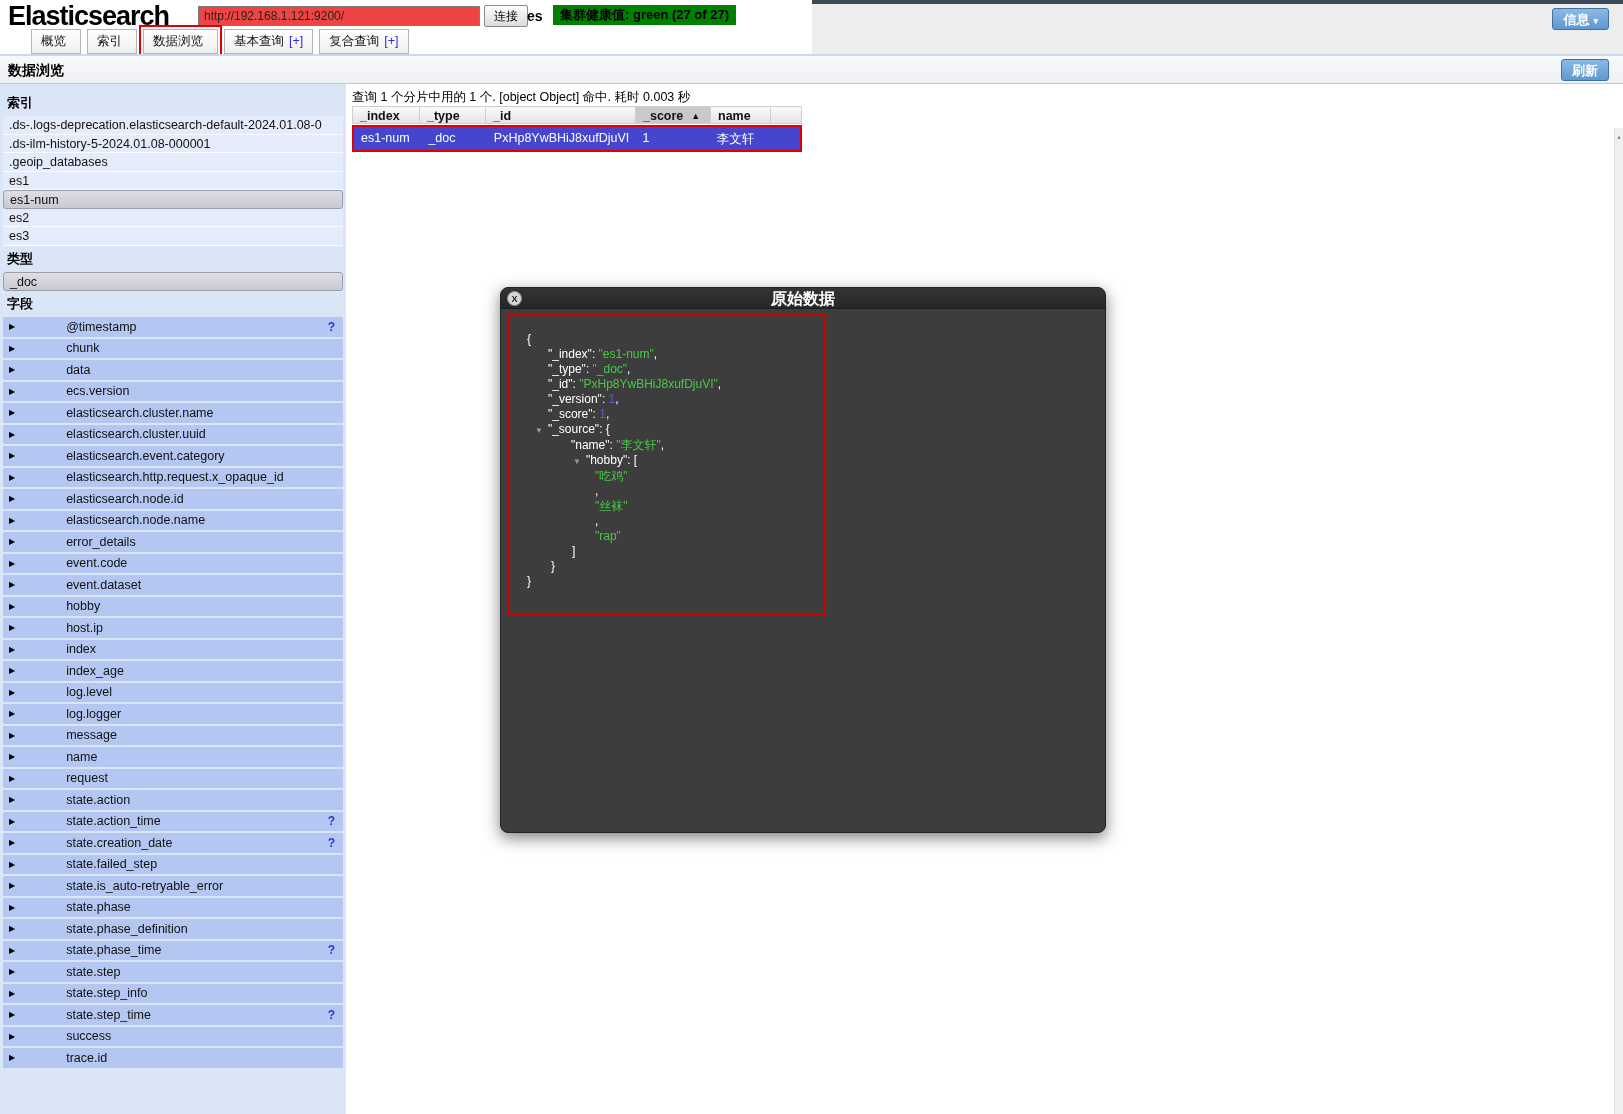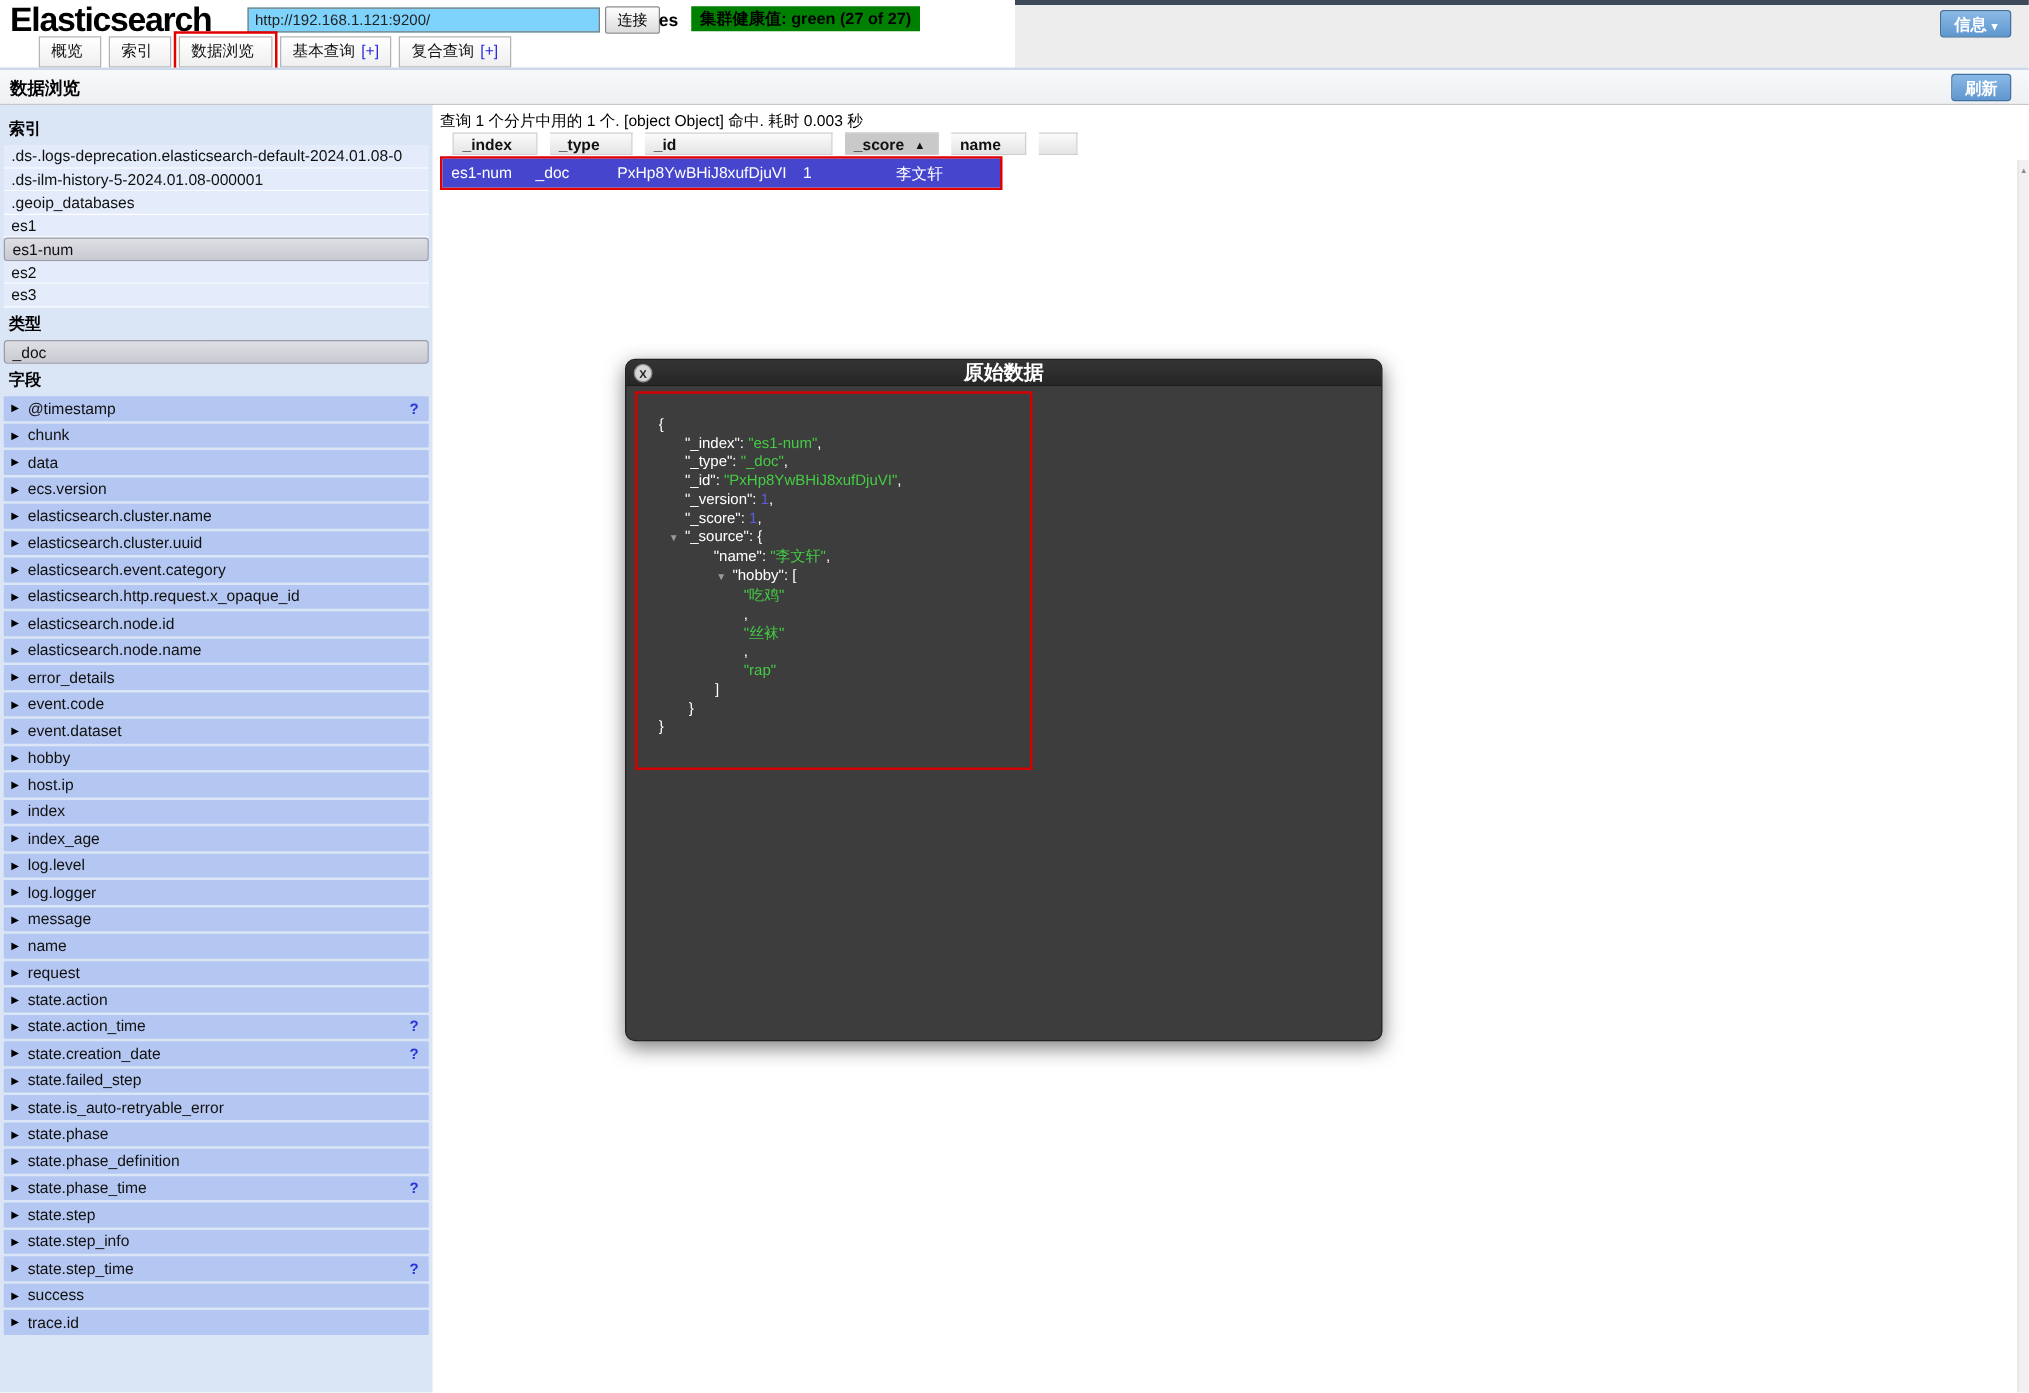--- a/index.html
+++ b/index.html
@@ -3,21 +3,21 @@
 <meta charset="utf-8">
 <style>
   * { margin:0; padding:0; box-sizing:border-box; }
   html,body { width:1623px; height:1114px; overflow:hidden; background:#fff;
     font-family:"Liberation Sans", sans-serif; color:#111; }
 
   
   #header { position:absolute; left:0; top:0; width:1623px; height:54px; background:#fff; }
   .logo { position:absolute; left:8px; top:1px; font-size:27px; font-weight:800; letter-spacing:-1px; color:#000; }
   .url-input { position:absolute; left:198px; top:6px; width:282px; height:20px; border:1px solid #7c7c7c;
-    font-size:12px; padding:2px 5px; color:#222; background:#7dd3fc; font-family:"Liberation Sans",sans-serif; }
+    font-size:12px; padding:2px 5px; color:#222; background:#ef4444; font-family:"Liberation Sans",sans-serif; }
   .connect-btn { position:absolute; left:484px; top:5px; height:22px; padding:0 9px; font-size:12px;
     border:1px solid #8a8a8a; background:linear-gradient(#fefefe,#dcdcdc); border-radius:2px; }
   .cluster-name { position:absolute; left:527px; top:8px; font-size:14px; font-weight:bold; color:#000; }
   .health-badge { position:absolute; left:553px; top:5px; height:20px; line-height:20px; padding:0 7px;
     background:#008000; color:#000; font-size:13px; font-weight:bold; }
   .header-right { position:absolute; left:812px; top:0; width:811px; height:54px;
     background:#ededed; border-top:4px solid #3e4a59; }
   .blue-btn { background:linear-gradient(#8ab9e6,#5f97cf); border:1px solid #41729f; color:#fff;
     font-weight:bold; font-size:13px; border-radius:3px; padding:2px 10px; height:22px; }
   .info-btn { position:absolute; right:14px; top:8px; }
@@ -46,29 +46,29 @@
   .group-label { font-size:13px; font-weight:bold; margin:4px 0 4px 4px; color:#000; }
   .idx-item { height:18.5px; line-height:18.5px; font-size:12.5px; padding:0 6px; background:#e4ecfb;
     border-bottom:1px solid rgba(255,255,255,.85); white-space:nowrap; overflow:hidden; }
   .idx-item.selected, .type-item.selected { background:linear-gradient(#dedee4,#c9c9d2);
     border:1px solid #9d9da8; border-radius:3px; }
   .type-item { height:19.5px; line-height:18.5px; font-size:12.5px; padding:0 6px; background:#e4ecfb;
     white-space:nowrap; overflow:hidden; }
   .field-item { height:19.5px; margin-bottom:2px; background:#b4c7f2; display:flex; align-items:center;
     padding:0 6px; font-size:12.5px; border-radius:1px; }
   .tri-icon { font-size:8px; margin-right:7px; color:#000; }
-  .field-name { flex:1; white-space:nowrap; overflow:hidden; }
+  .field-name { flex:1; white-space:nowrap; overflow:hidden;margin-left:44px; }
   .field-help { color:#2a35d8; font-weight:bold; font-size:12px; margin-right:2px; }
 
   
   .summary { position:absolute; left:352px; top:89px; font-size:12.5px; color:#000; }
   #result-table { position:absolute; left:352px; top:106px; }
   .thead { display:flex; }
   .th { height:18px; background:linear-gradient(#fbfbfb,#e4e4e4); border:1px solid #cfcfcf; border-left:none;
-    font-size:12.5px; font-weight:bold; padding:1px 0 0 7px; display:flex; align-items:center;margin-left:10px; }
+    font-size:12.5px; font-weight:bold; padding:1px 0 0 7px; display:flex; align-items:center; }
   .th:first-child { border-left:1px solid #cfcfcf; }
   .th.sorted { background:#c9c9c9; }
   .sort-arrow { font-size:9px; margin-left:8px; }
   .th:nth-of-type(1),.cell:nth-of-type(1){ width:68px; }
   .th:nth-of-type(2),.cell:nth-of-type(2){ width:66px; }
   .th:nth-of-type(3),.cell:nth-of-type(3){ width:150px; }
   .th:nth-of-type(4),.cell:nth-of-type(4){ width:75px; }
   .th:nth-of-type(5),.cell:nth-of-type(5){ width:60px; }
   .th:nth-of-type(6),.cell:nth-of-type(6){ width:31px; }
   .row-box { border:2px solid #e00000; width:450px; margin-top:1px; }

